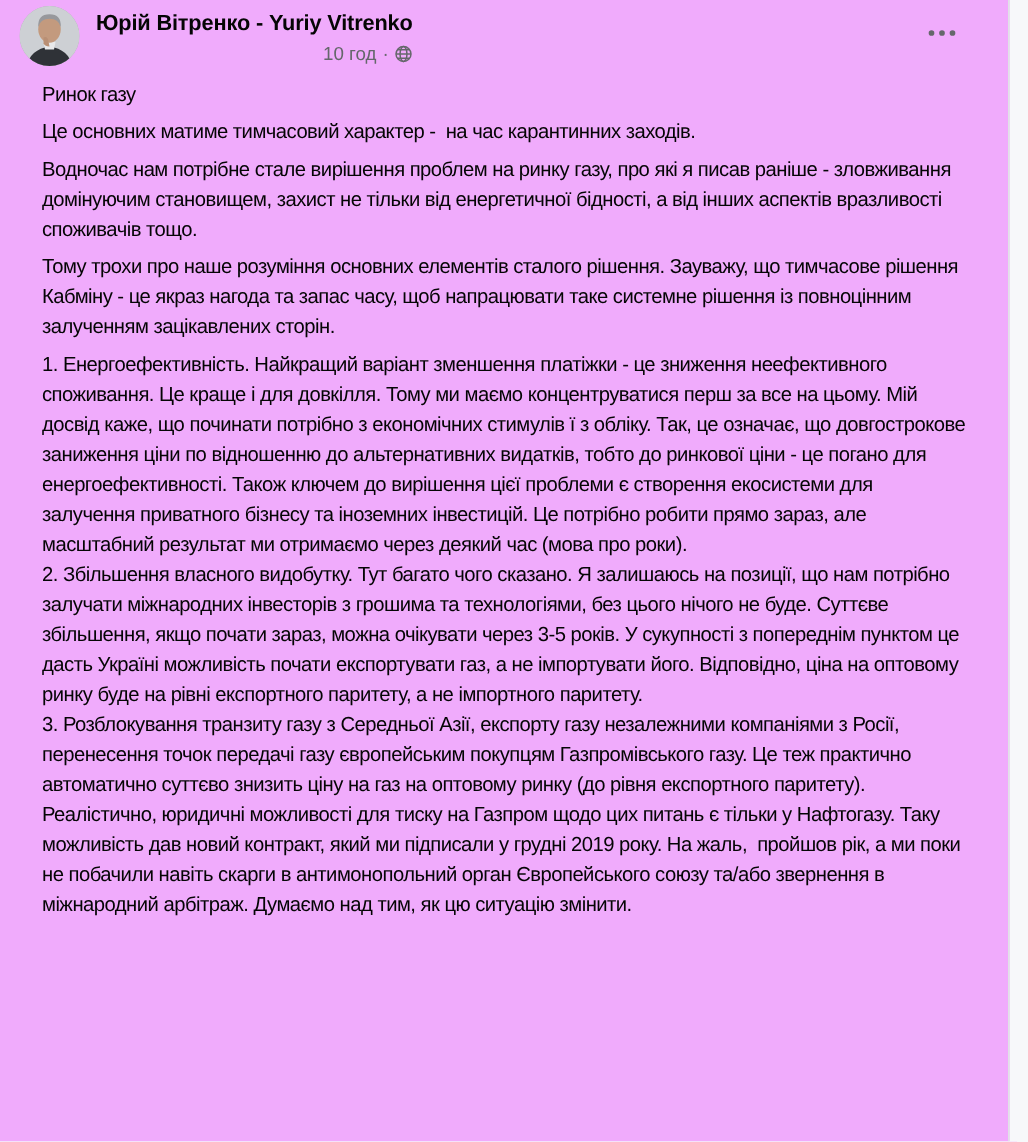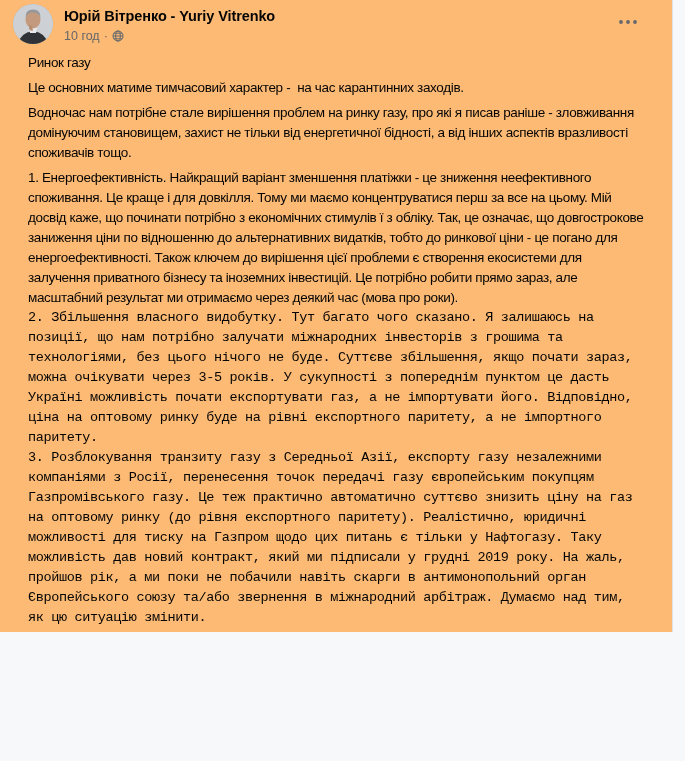--- a/index.html
+++ b/index.html
@@ -10,22 +10,22 @@
     position: relative;
     width: 685px;
     height: 761px;
     background: #f7f8fa;
     overflow: hidden;
   }
   .card {
     position: absolute;
     left: 0; top: 0;
     width: 673px;
-    height: 632px;
-    background: #fdba74;
+    height: 761px;
+    background: #f0abfc;
     border-right: 1px solid #e0e2e6;
   }
 
   
   .header {
     display: flex;
     align-items: flex-start;
     padding: 4px 16px 0 13px;
   }
   .avatar {
@@ -48,20 +48,21 @@
     line-height: 19px;
   }
   .sub {
     display: flex;
     align-items: center;
     gap: 4px;
     margin-top: 2px;
     font-size: 12.5px;
     color: #65676b;
     line-height: 16px;
+    justify-content: flex-end;
   }
   .sub .ts { cursor: pointer; }
   .globe { display: inline-flex; align-items: center; }
   .menu {
     margin-left: auto;
     margin-top: 8px;
     margin-right: 12px;
     width: 32px; height: 20px;
     display: flex;
     align-items: center;
@@ -77,21 +78,21 @@
     color: #050505;
     font-size: 13.5px;
     line-height: 20px;
     letter-spacing: -0.35px;
   }
   .post-text p {
     margin-top: 5px;
     white-space: pre-wrap;
   }
   .post-text p:first-child { margin-top: 0; }
-  .post-text p.tight { margin-top: 0; font-family: Liberation Mono, monospace; }
+  .post-text p.tight { margin-top: 0; }
 </style>
 </head>
 <body>
 
 <div class="page">
   <div class="card">
 
     <div class="header">
 
       <div class="avatar">
@@ -129,19 +130,20 @@
           <circle cx="17" cy="3" r="1.9" fill="#65676b"></circle>
         </svg>
       </div>
 
     </div>
 
     <div class="post-text">
         <p>Ринок газу</p>
         <p>Це основних матиме тимчасовий характер -  на час карантинних заходів.</p>
         <p>Водночас нам потрібне стале вирішення проблем на ринку газу, про які я писав раніше - зловживання домінуючим становищем, захист не тільки від енергетичної бідності, а від інших аспектів вразливості споживачів тощо.</p>
+        <p>Тому трохи про наше розуміння основних елементів сталого рішення. Зауважу, що тимчасове рішення Кабміну - це якраз нагода та запас часу, щоб напрацювати таке системне рішення із повноцінним залученням зацікавлених сторін.</p>
         <p>1. Енергоефективність. Найкращий варіант зменшення платіжки - це зниження неефективного споживання. Це краще і для довкілля. Тому ми маємо концентруватися перш за все на цьому. Мій досвід каже, що починати потрібно з економічних стимулів ї з обліку. Так, це означає, що довгострокове заниження ціни по відношенню до альтернативних видатків, тобто до ринкової ціни - це погано для енергоефективності. Також ключем до вирішення цієї проблеми є створення екосистеми для залучення приватного бізнесу та іноземних інвестицій. Це потрібно робити прямо зараз, але масштабний результат ми отримаємо через деякий час (мова про роки).</p>
         <p class="tight">2. Збільшення власного видобутку. Тут багато чого сказано. Я залишаюсь на позиції, що нам потрібно залучати міжнародних інвесторів з грошима та технологіями, без цього нічого не буде. Суттєве збільшення, якщо почати зараз, можна очікувати через 3-5 років. У сукупності з попереднім пунктом це дасть Україні можливість почати експортувати газ, а не імпортувати його. Відповідно, ціна на оптовому ринку буде на рівні експортного паритету, а не імпортного паритету.</p>
         <p class="tight">3. Розблокування транзиту газу з Середньої Азії, експорту газу незалежними компаніями з Росії, перенесення точок передачі газу європейським покупцям Газпромівського газу. Це теж практично автоматично суттєво знизить ціну на газ на оптовому ринку (до рівня експортного паритету). Реалістично, юридичні можливості для тиску на Газпром щодо цих питань є тільки у Нафтогазу. Таку можливість дав новий контракт, який ми підписали у грудні 2019 року. На жаль,  пройшов рік, а ми поки не побачили навіть скарги в антимонопольний орган Європейського союзу та/або звернення в міжнародний арбітраж. Думаємо над тим, як цю ситуацію змінити.</p>
       </div>
 
   </div>
 </div>
 
 </body></html>

